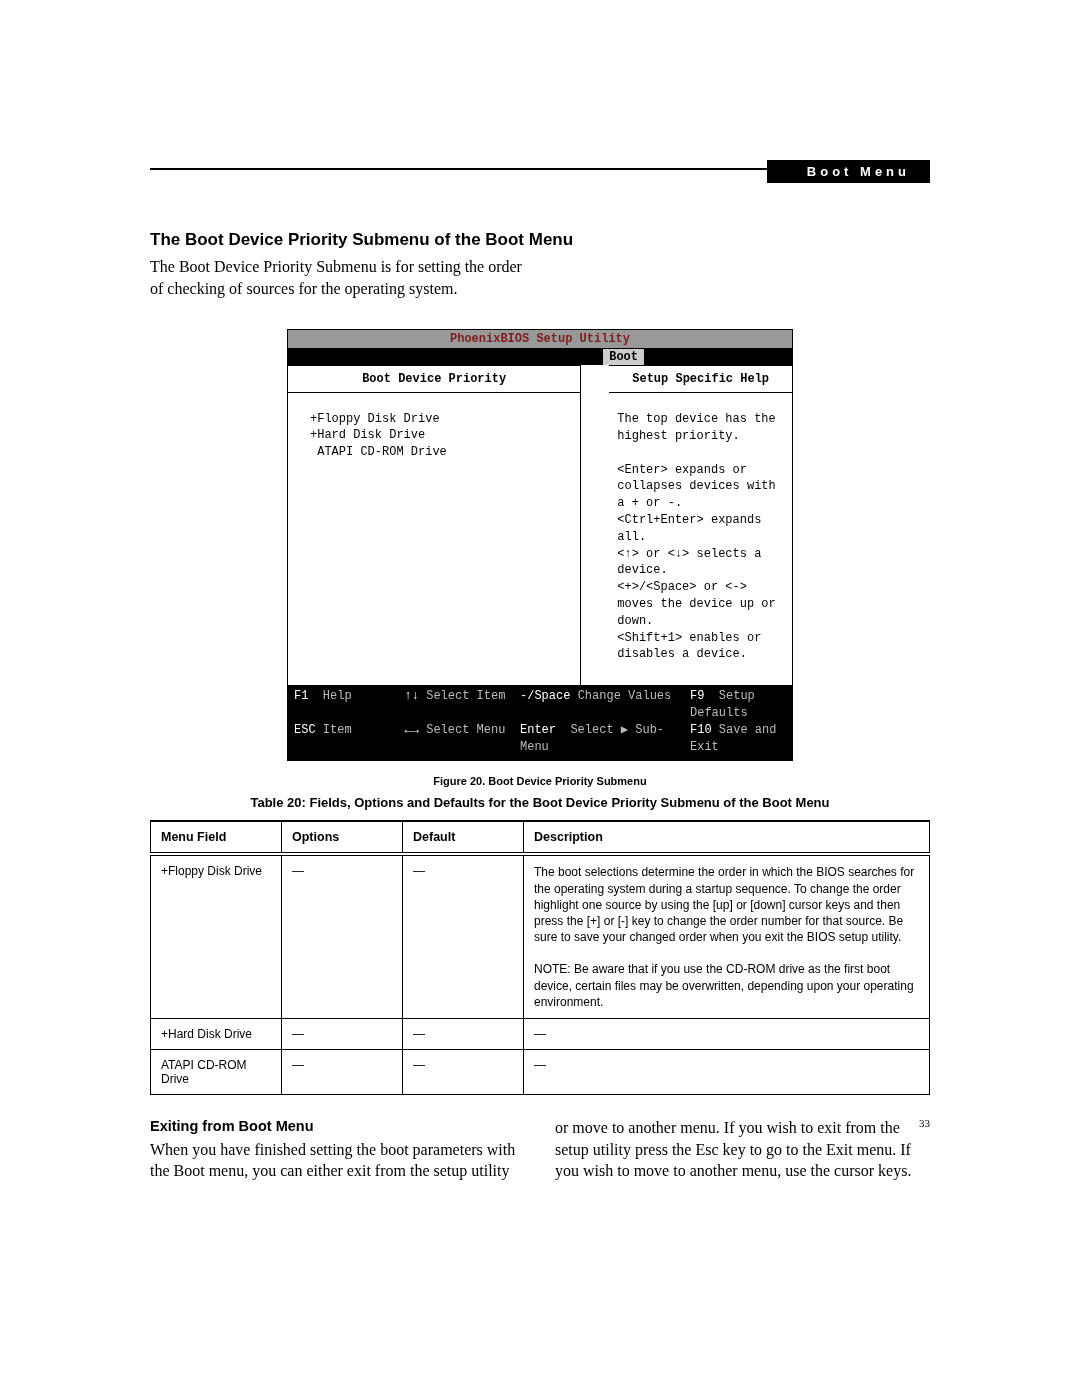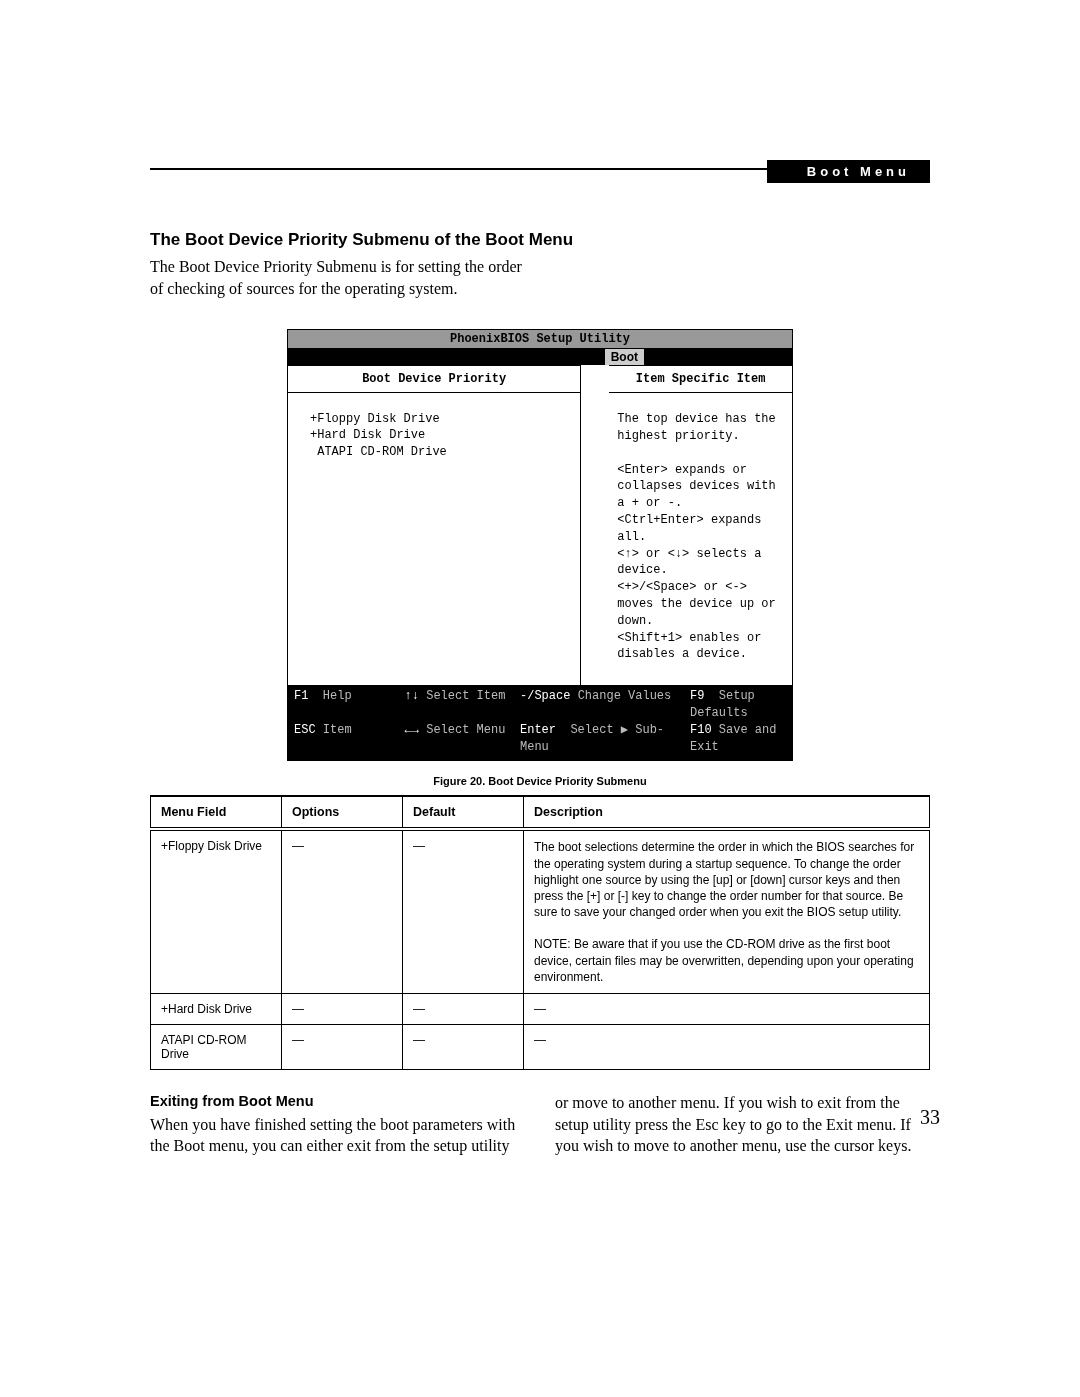--- a/index.html
+++ b/index.html
@@ -51,41 +51,41 @@
   
   .bios {
     width: 504px;
     margin: 30px auto 0 auto;
     border: 1px solid #000;
     font-family: "Courier New", monospace;
     font-size: 12px;
   }
   .bios-title {
     background: #999;
-    color: #000000;
+    color: #7f1d1d;
     text-align: center;
     font-weight: bold;
     padding: 2px 0;
     border-bottom: 1px solid #000;
   }
   .bios-tabs {
     background: #000;
     color: #000;
     height: 16px;
     position: relative;
   }
   .bios-tab-active {
     position: absolute;
     right: 148px;
     top: 0;
     background: #ccc;
     color: #000;
     padding: 1px 6px;
     font-weight: bold;
-    font-family: Liberation Sans, sans-serif;
+    font-family: Liberation Mono, monospace;
     font-size: 12px;
   }
   .bios-body {
     display: flex;
     border-top: 0;
     gap: 28px;
   }
   .bios-left {
     flex: 1.6;
     border-right: 1px solid #000;
@@ -167,22 +167,22 @@
   }
   .twocol h3 {
     font-family: Arial, Helvetica, sans-serif;
     font-weight: bold;
     font-size: 14.5px;
     margin: 0 0 2px 0;
   }
   .pagenum {
     position: absolute;
     bottom: 268px;
-    right: 140px;
-    font-size: 20px;
+    right: 150px;
+    font-size: 11px;
   }
 </style>
 </head>
 <body>
 
 <div class="page">
   <div class="top-rule"></div>
   <div class="header-label">Boot Menu</div>
 
   <h2 class="section">The Boot Device Priority Submenu of the Boot Menu</h2>
@@ -194,21 +194,21 @@
       <span class="bios-tab-active">Boot</span>
     </div>
     <div class="bios-body">
       <div class="bios-left">
         <div class="bios-col-head">Boot Device Priority</div>
         <div class="bios-left-list"><span>+Floppy Disk Drive</span>
 <span>+Hard Disk Drive</span>
 <span> ATAPI CD-ROM Drive</span></div>
       </div>
       <div class="bios-right">
-        <div class="bios-col-head">Item Specific Item</div>
+        <div class="bios-col-head">Setup Specific Help</div>
         <div class="bios-help">
           <div>The top device has the highest priority.</div><br>
           <div>&lt;Enter&gt; expands or collapses devices with a + or -.</div>
           <div>&lt;Ctrl+Enter&gt; expands all.</div>
           <div>&lt;↑&gt; or &lt;↓&gt; selects a device.</div>
           <div>&lt;+&gt;/&lt;Space&gt; or &lt;-&gt; moves the device up or down.</div>
           <div>&lt;Shift+1&gt; enables or disables a device.</div>
         </div>
       </div>
     </div>
@@ -222,20 +222,21 @@
       <div class="row">
         <span class="c1"><span class="k">ESC</span>&nbsp;<span class="h">Item</span></span>
         <span class="c2"><span class="k">←→</span>&nbsp;<span class="h">Select Menu</span></span>
         <span class="c3"><span class="k">Enter</span>&nbsp;&nbsp;<span class="h">Select ▶ Sub-Menu</span></span>
         <span class="c4"><span class="k">F10</span>&nbsp;<span class="h">Save and Exit</span></span>
       </div>
     </div>
   </div>
 
   <div class="fig-caption">Figure 20.  Boot Device Priority Submenu</div>
+  <div class="table-caption">Table 20: Fields, Options and Defaults for the Boot Device Priority Submenu of the Boot Menu</div>
 
   <table class="data">
     <thead>
       <tr>
         <th style="width:110px">Menu Field</th>
         <th style="width:100px">Options</th>
         <th style="width:100px">Default</th>
         <th>Description</th>
       </tr>
     </thead>

